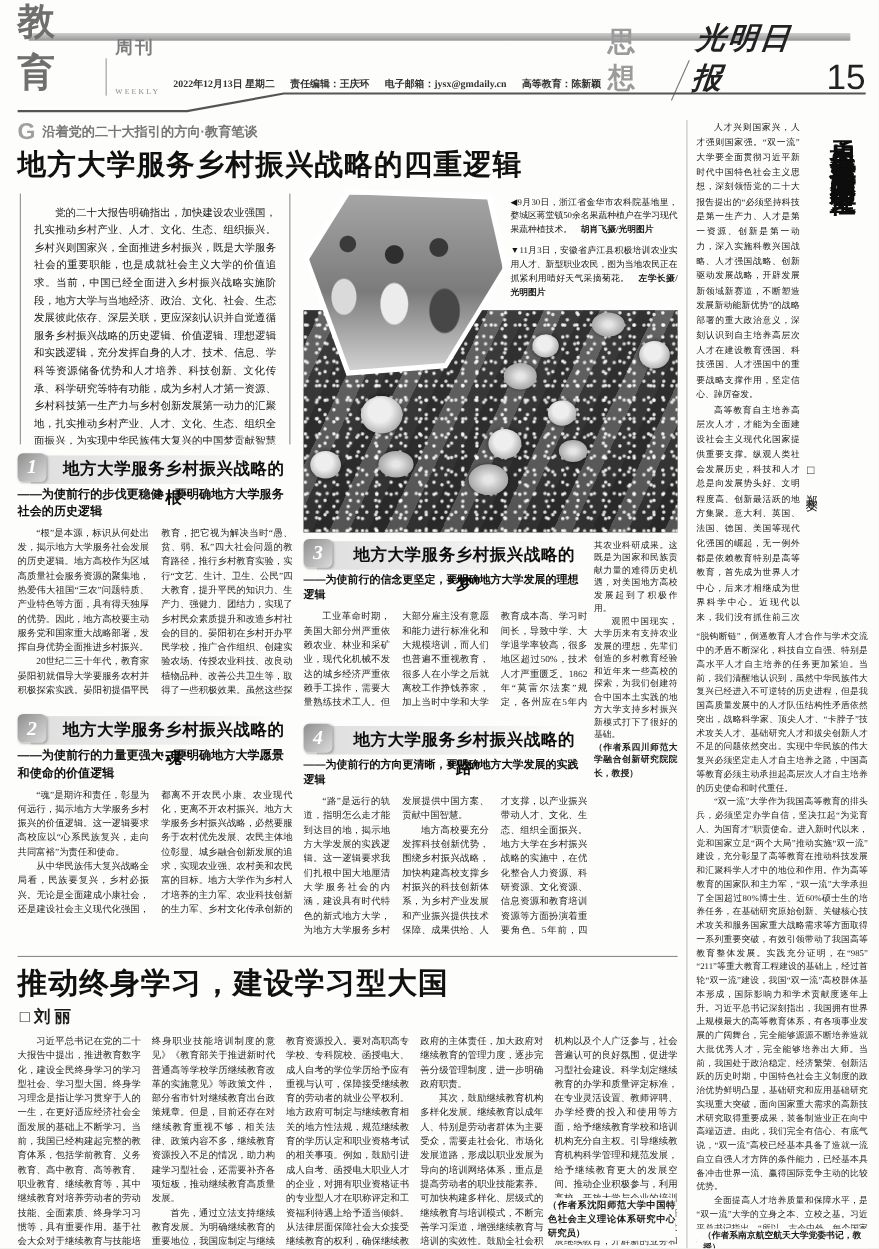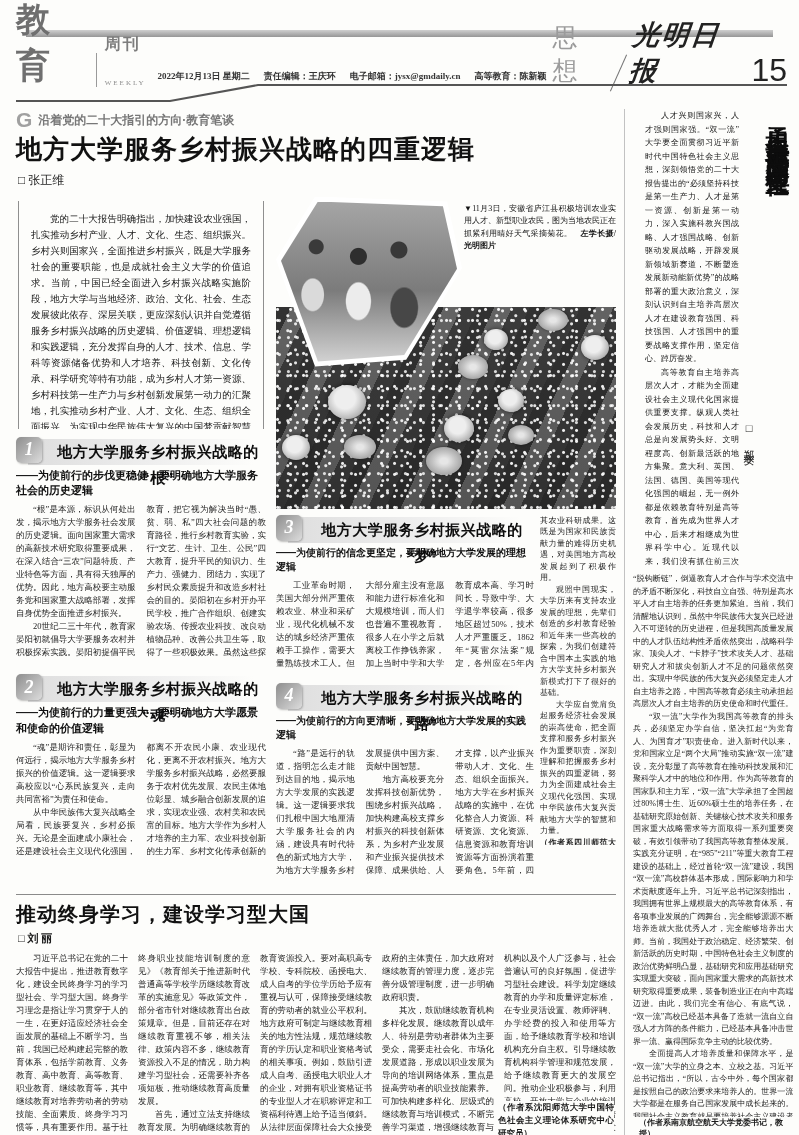--- a/index.html
+++ b/index.html
@@ -9,21 +9,21 @@
   .topbar{margin:30px 26px 8px 26px;height:7px;background:linear-gradient(#cfcfcf,#969696);}
   .masthead{position:relative;height:60px;padding:0 12px 0 16px;}
   .mast-row{display:flex;align-items:flex-end;height:44px;}
   .mast-cn{font-size:34px;font-weight:900;color:#6f6f6f;letter-spacing:4px;font-family:"Liberation Sans",sans-serif;}
   .mast-divider{width:1px;height:34px;background:#9a9a9a;margin:0 8px 2px 10px;}
   .mast-week{display:flex;flex-direction:column;line-height:1;color:#7d7d7d;margin-bottom:2px;gap:26px;}
   .mast-week .wk{font-size:16px;font-weight:700;letter-spacing:2px;}
   .mast-week .wk-en{font-size:7px;letter-spacing:2px;margin-top:2px;color:#8d8d8d;}
   .mast-mid{flex:1;display:flex;justify-content:center;gap:14px;font-size:9px;font-weight:700;color:#333;
             margin:0 6px 6px 12px;white-space:nowrap;}
-  .edition{font-size:25px;font-weight:400;color:#9b9b9b;letter-spacing:3px;margin-bottom:2px;
+  .edition{font-size:25px;font-weight:700;color:#9b9b9b;letter-spacing:3px;margin-bottom:2px;
            font-family:"Liberation Sans",sans-serif;}
   .mast-slash{width:1px;height:40px;background:#777;transform:rotate(24deg);margin:0 12px -4px 14px;}
   .paper-logo{font-size:27px;font-weight:700;font-style:italic;color:#222;letter-spacing:2px;
               transform:skewX(-6deg);margin-bottom:0;}
   .pageno{font-size:32px;color:#222;margin:0 0 0 14px;font-family:"Liberation Sans",sans-serif;}
   .mast-rule{position:absolute;left:0;right:0;bottom:0;height:26px;}
   
   .content{display:flex;padding:4px 10px 0 16px;}
   .main-left{flex:0 0 600px;width:600px;}
   .right-article{flex:1;margin-left:8px;border-left:1px solid #c2c2c2;padding-left:8px;position:relative;}
@@ -91,29 +91,29 @@
   .captions b{font-weight:700;}
   
   .lower-row{display:flex;gap:6px;}
   .sec34{flex:0 0 258px;width:258px;}
   .side-col{flex:1;height:330px;overflow:hidden;margin-top:2px;}
   .side-col p{margin:0;font-size:8px;line-height:11.5px;text-align:justify;color:#1e1e1e;}
   .side-col p.ind{text-indent:2em;}
   .side-col p.sig{font-weight:700;}
   
   .bottom-article{border-top:1px solid #8a8a8a;margin-top:5px;padding-top:6px;position:relative;}
-  .bottom-title{margin:0 0 3px;font-size:20px;font-weight:900;letter-spacing:1px;color:#111;
+  .bottom-title{margin:0 0 3px;font-size:27px;font-weight:900;letter-spacing:1px;color:#111;
                 font-family:"Liberation Sans",sans-serif;}
-  .byline2{font-size:11px;font-weight:700;margin:0 0 6px 2px;}
+  .byline2{font-size:15px;font-weight:700;margin:0 0 6px 2px;}
   .bottom-body{column-count:5;column-gap:10px;height:222px;overflow:hidden;text-align:justify;}
   .bottom-body p{margin:0;font-size:8.5px;line-height:13px;text-indent:2em;color:#1e1e1e;}
   .bottom-sig{position:absolute;right:2px;bottom:34px;width:116px;background:#fdfdfb;font-weight:700;
               font-size:8.5px;line-height:13px;text-align:justify;}
   
-  .ra-top{display:flex;height:458px;overflow:hidden;margin-left:12px;}
+  .ra-top{display:flex;height:458px;overflow:hidden;}
   .ra-lede{flex:0 0 94px;width:94px;overflow:hidden;}
   .ra-lede p{margin:0;font-size:8px;line-height:13.5px;text-align:justify;text-indent:2em;color:#161616;}
   .ra-headblock{flex:1;position:relative;}
   .ra-title{margin:0 0 0 22px;writing-mode:vertical-rl;font-size:24px;font-weight:700;letter-spacing:3px;
             height:452px;line-height:1.35;color:#0d0d0d;font-family:"Liberation Serif",serif;}
   .ra-author{position:absolute;left:2px;bottom:120px;writing-mode:vertical-rl;font-size:11px;color:#222;letter-spacing:2px;}
   .ra-body{position:relative;height:566px;overflow:hidden;margin-top:6px;}
   .ra-body p{margin:0;font-size:8px;line-height:12.5px;text-align:justify;color:#1e1e1e;}
   .ra-body p.ind{text-indent:2em;}
   .ra-sig{position:absolute;right:0;bottom:0;background:#fdfdfb;font-weight:700;font-size:8px;
@@ -153,37 +153,36 @@
   <div class="content">
 
     <div class="main-left">
 
       <div class="eyebrow">
         <span class="g-icon">G</span>
         <span>沿着党的二十大指引的方向·教育笔谈</span>
       </div>
 
       <h1 class="headline">地方大学服务乡村振兴战略的四重逻辑</h1>
-      <div class="byline">□ 张正维</div>
 
       <div class="cols-row">
 
         <div class="colA">
           <div class="intro-box">
             <p>党的二十大报告明确指出，加快建设农业强国，扎实推动乡村产业、人才、文化、生态、组织振兴。乡村兴则国家兴，全面推进乡村振兴，既是大学服务社会的重要职能，也是成就社会主义大学的价值追求。当前，中国已经全面进入乡村振兴战略实施阶段，地方大学与当地经济、政治、文化、社会、生态发展彼此依存、深层关联，更应深刻认识并自觉遵循服务乡村振兴战略的历史逻辑、价值逻辑、理想逻辑和实践逻辑，充分发挥自身的人才、技术、信息、学科等资源储备优势和人才培养、科技创新、文化传承、科学研究等特有功能，成为乡村人才第一资源、乡村科技第一生产力与乡村创新发展第一动力的汇聚地，扎实推动乡村产业、人才、文化、生态、组织全面振兴，为实现中华民族伟大复兴的中国梦贡献智慧和力量。</p>
           </div>
 
           <section class="sec">
             <div class="sec-head">
               <span class="sec-num">1</span>
               <span class="sec-strip"><span class="sec-title">地方大学服务乡村振兴战略的“根”</span></span>
             </div>
             <div class="sec-sub">——为使前行的步伐更稳健，要明确地方大学服务社会的历史逻辑</div>
             <div class="sec-body two-col h168">
-              <p>“根”是本源，标识从何处出发，揭示地方大学服务社会发展的历史逻辑。面向国家重大需求的高新技术研究取得重要成果，在深入结合“三农”问题特质、产业特色等方面，具有得天独厚的优势。因此，地方高校要主动服务党和国家重大战略部署，发挥自身优势全面推进乡村振兴。</p>
+              <p>“根”是本源，标识从何处出发，揭示地方大学服务社会发展的历史逻辑。地方高校作为区域高质量社会服务资源的聚集地，热爱伟大祖国“三农”问题特质、产业特色等方面，具有得天独厚的优势。因此，地方高校要主动服务党和国家重大战略部署，发挥自身优势全面推进乡村振兴。</p>
               <p>20世纪二三十年代，教育家晏阳初就倡导大学要服务农村并积极探索实践。晏阳初提倡平民教育，把它视为解决当时“愚、贫、弱、私”四大社会问题的教育路径，推行乡村教育实验，实行“文艺、生计、卫生、公民”四大教育，提升平民的知识力、生产力、强健力、团结力，实现了乡村民众素质提升和改造乡村社会的目的。晏阳初在乡村开办平民学校，推广合作组织、创建实验农场、传授农业科技、改良动植物品种、改善公共卫生等，取得了一些积极效果。虽然这些探索未从根本上解决我国农村问题，但已开我国现代大学支持农村发展的先河。</p>
 
             </div>
           </section>
 
           <section class="sec">
             <div class="sec-head">
               <span class="sec-num">2</span>
               <span class="sec-strip"><span class="sec-title">地方大学服务乡村振兴战略的“魂”</span></span>
             </div>
@@ -208,20 +207,21 @@
               <span class="basket" style="left:68px;top:128px;width:32px;height:24px;"></span>
               <span class="basket" style="left:150px;top:140px;width:36px;height:28px;"></span>
               <span class="basket" style="left:182px;top:48px;width:30px;height:24px;"></span>
               <span class="basket" style="left:262px;top:2px;width:30px;height:22px;"></span>
               <span class="basket" style="left:232px;top:118px;width:26px;height:20px;"></span>
             </div>
             <div class="hex-outer">
               <div class="hex-photo"></div>
             </div>
             <div class="captions">
+              <p><span>◀9月30日，浙江省金华市农科院基地里，婺城区蒋堂镇50余名果蔬种植户在学习现代果蔬种植技术。</span>　<b>胡肖飞摄/光明图片</b></p>
               <p><span>▼11月3日，安徽省庐江县积极培训农业实用人才、新型职业农民，图为当地农民正在抓紧利用晴好天气采摘菊花。</span>　<b>左学长摄/光明图片</b></p>
             </div>
           </div>
 
           <div class="lower-row">
             <div class="sec34">
               <section class="sec">
                 <div class="sec-head">
                   <span class="sec-num">3</span>
                   <span class="sec-strip"><span class="sec-title">地方大学服务乡村振兴战略的“梦”</span></span>
@@ -240,21 +240,20 @@
                 <div class="sec-body three-col h136">
                   <p>“路”是远行的轨道，指明怎么走才能到达目的地，揭示地方大学发展的实践逻辑。这一逻辑要求我们扎根中国大地厘清大学服务社会的内涵，建设具有时代特色的新式地方大学，为地方大学服务乡村发展提供中国方案、贡献中国智慧。</p>
                   <p>地方高校要充分发挥科技创新优势，围绕乡村振兴战略，加快构建高校支撑乡村振兴的科技创新体系，为乡村产业发展和产业振兴提供技术保障、成果供给、人才支撑，以产业振兴带动人才、文化、生态、组织全面振兴。地方大学在乡村振兴战略的实施中，在优化整合人力资源、科研资源、文化资源、信息资源和教育培训资源等方面扮演着重要角色。5年前，四川师范大学与四川省仪陇县联合建立新农村建设学院，探索实施“五大教育”：对农民实施人文艺术教育，提升其自我发展的精神驱动力；对乡村干部实施乡村治理综合能力教育，提升其推动乡村振兴的领导力；对农村青年实施技术技能教育，提升其可持续致富能力；对乡村中小学校长实施教育素质能力教育，提升其办学治校能力；对农村居民广泛开展卫生健康教育，促进农民关注身心健康、美化生活环境。经过这五种教育，当地乡村建设在产业兴旺、生态宜居、乡风文明、生活富裕等方面取得了显著成效，在乡村振兴上作出了有益的实践探索。当前，地方大学类似的实践探索还有很多。</p>
                 </div>
               </section>
             </div>
 
             <aside class="side-col">
               <p>其农业科研成果。这既是为国家和民族贡献力量的难得历史机遇，对美国地方高校发展起到了积极作用。</p>
               <p class="ind">观照中国现实，大学历来有支持农业发展的理想，先辈们创造的乡村教育经验和近年来一些高校的探索，为我们创建符合中国本土实践的地方大学支持乡村振兴新模式打下了很好的基础。</p>
-              <p class="ind">大学应自觉肩负起服务经济社会发展的崇高使命，把全面支撑和服务乡村振兴作为重要职责，深刻理解和把握服务乡村振兴的四重逻辑，努力为全面建成社会主义现代化强国、实现中华民族伟大复兴贡献地方大学的智慧和力量。</p>
               <p class="sig">（作者系四川师范大学融合创新研究院院长，教授）</p>
             </aside>
           </div>
         </div>
       </div>
 
       <div class="bottom-article">
         <h2 class="bottom-title">推动终身学习，建设学习型大国</h2>
         <div class="byline2">□ 刘  丽</div>
         <div class="bottom-body">

